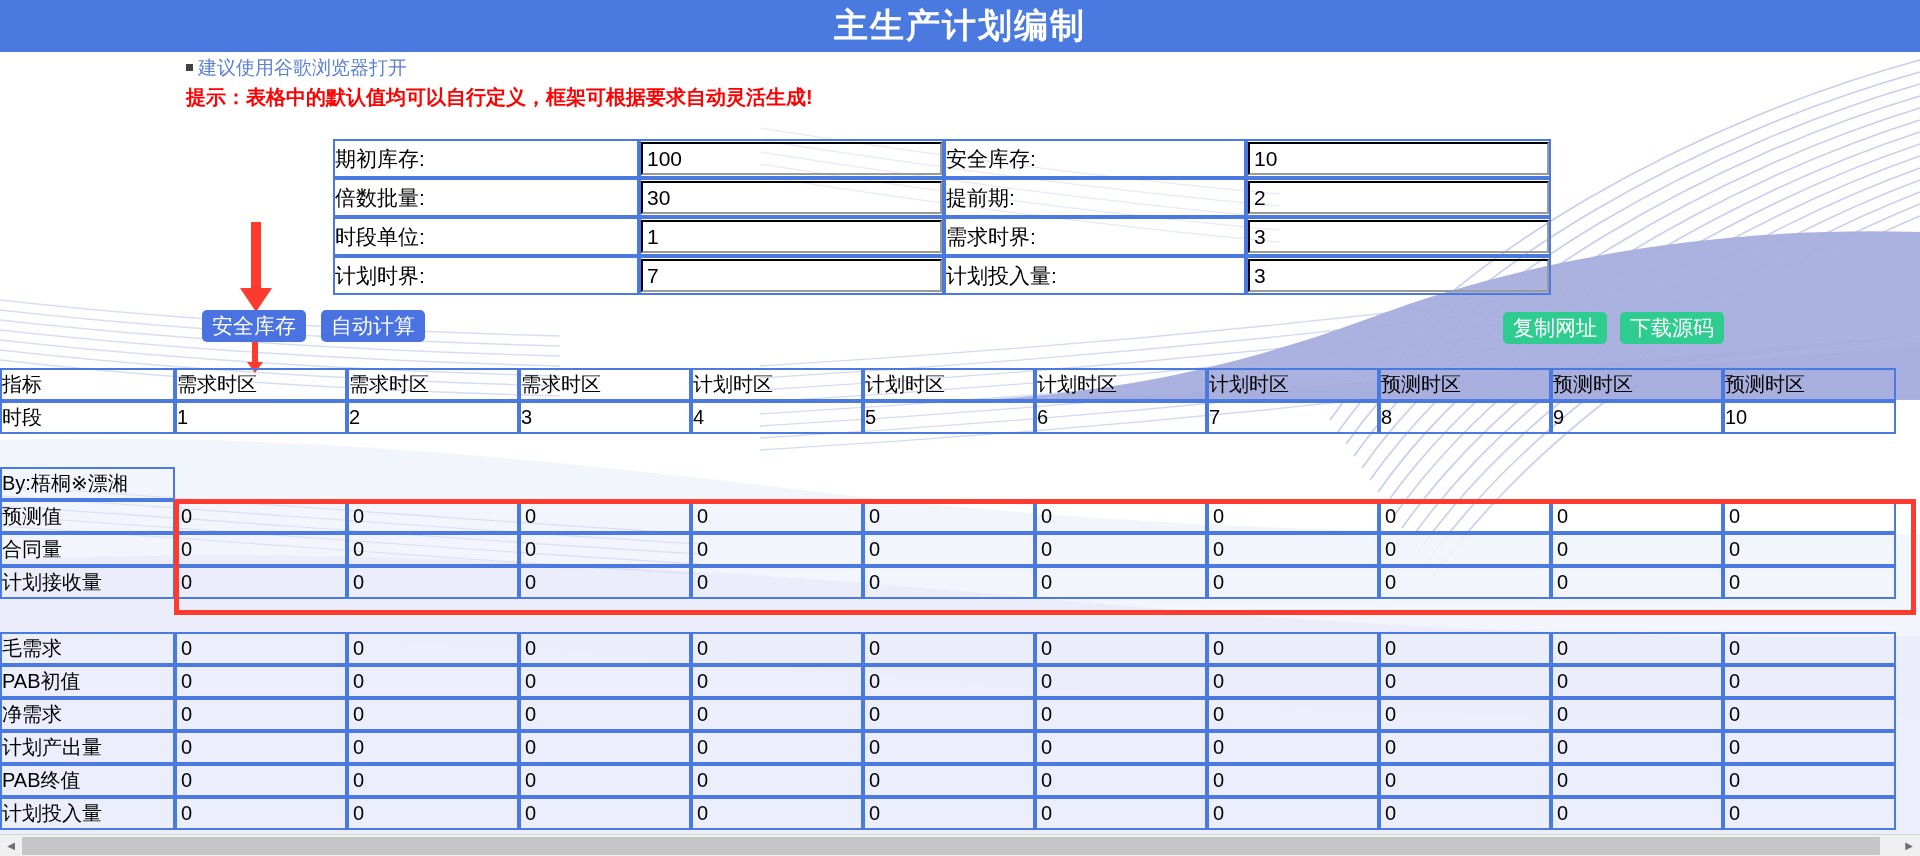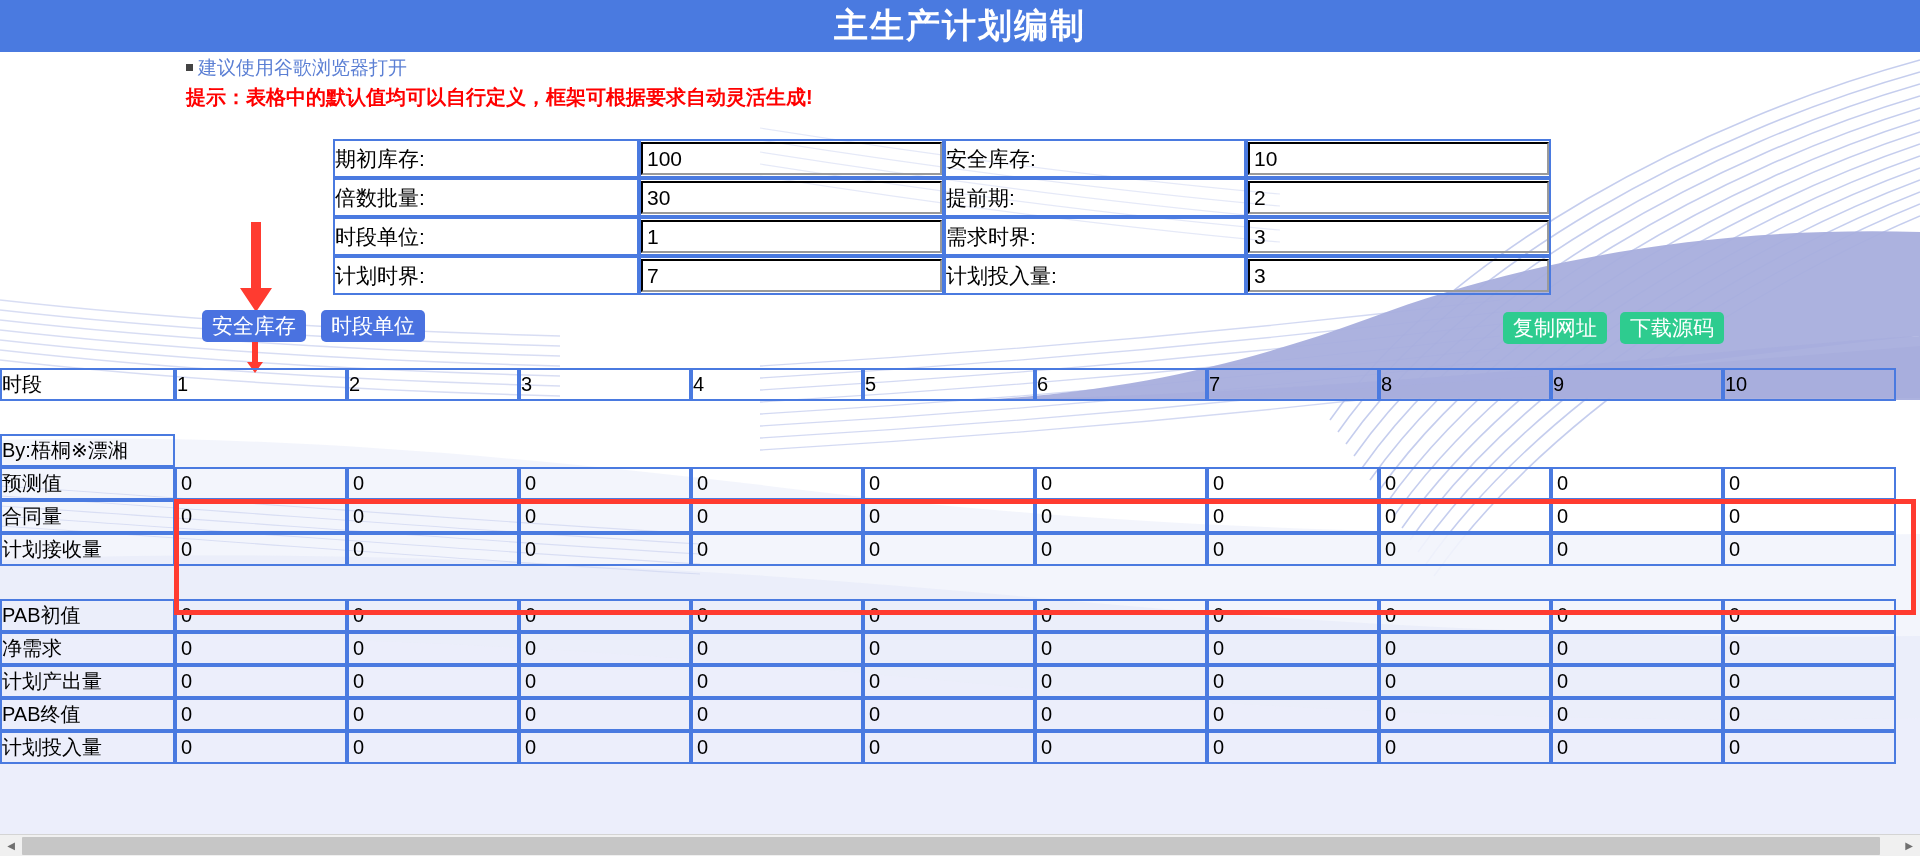--- a/index.html
+++ b/index.html
@@ -384,41 +384,54 @@
 </table>
 
 <svg class="arrow-big" width="40" height="92" viewBox="0 0 40 92">
   <path d="M15,0 L25,0 L25,66 L36,66 L20,90 L4,66 L15,66 Z" fill="#ff3b30"></path>
 </svg>
 <svg class="arrow-small" width="20" height="34" viewBox="0 0 20 34">
   <path d="M7,0 L13,0 L13,22 L18,22 L10,33 L2,22 L7,22 Z" fill="#ff3b30"></path>
 </svg>
 
 <button class="btn btn-blue" id="btn-generate">安全库存</button>
-<button class="btn btn-blue" id="btn-autocalc">时段单位</button>
+<button class="btn btn-blue" id="btn-autocalc">自动计算</button>
 <button class="btn btn-green" id="btn-copyurl">复制网址</button>
 <button class="btn btn-green" id="btn-download">下载源码</button>
 
 <div id="grid-area">
   <table class="grid">
     <colgroup>
       <col style="width:175px">
       <col style="width:172px">
         <col style="width:172px">
         <col style="width:172px">
       <col style="width:172px">
         <col style="width:172px">
         <col style="width:172px">
       <col style="width:172px">
         <col style="width:172px">
         <col style="width:172px">
       <col style="width:173px">
     </colgroup>
     <tbody id="grid-body">
         <tr>
+          <td class="hdr-cell">指标</td>
+          <td class="hdr-cell">需求时区</td>
+          <td class="hdr-cell">需求时区</td>
+          <td class="hdr-cell">需求时区</td>
+          <td class="hdr-cell">计划时区</td>
+          <td class="hdr-cell">计划时区</td>
+          <td class="hdr-cell">计划时区</td>
+          <td class="hdr-cell">计划时区</td>
+          <td class="hdr-cell">预测时区</td>
+          <td class="hdr-cell">预测时区</td>
+          <td class="hdr-cell">预测时区</td>
+        </tr>
+        <tr>
           <td class="hdr-cell">时段</td>
           <td class="hdr-cell">1</td>
           <td class="hdr-cell">2</td>
           <td class="hdr-cell">3</td>
           <td class="hdr-cell">4</td>
           <td class="hdr-cell">5</td>
           <td class="hdr-cell">6</td>
           <td class="hdr-cell">7</td>
           <td class="hdr-cell">8</td>
           <td class="hdr-cell">9</td>
@@ -536,20 +549,53 @@
             <input type="text" value="0" style="">
           </td>
           <td class="cell-input">
             <input type="text" value="0" style="">
           </td>
         </tr>
         <tr class="spacer-row">
           <td colspan="11"></td>
         </tr>
         <tr>
+          <td class="lbl-cell">毛需求</td>
+          <td class="cell-input">
+            <input type="text" value="0" style="">
+          </td>
+          <td class="cell-input">
+            <input type="text" value="0" style="">
+          </td>
+          <td class="cell-input">
+            <input type="text" value="0" style="">
+          </td>
+          <td class="cell-input">
+            <input type="text" value="0" style="">
+          </td>
+          <td class="cell-input">
+            <input type="text" value="0" style="">
+          </td>
+          <td class="cell-input">
+            <input type="text" value="0" style="">
+          </td>
+          <td class="cell-input">
+            <input type="text" value="0" style="">
+          </td>
+          <td class="cell-input">
+            <input type="text" value="0" style="">
+          </td>
+          <td class="cell-input">
+            <input type="text" value="0" style="">
+          </td>
+          <td class="cell-input">
+            <input type="text" value="0" style="">
+          </td>
+        </tr>
+        <tr>
           <td class="lbl-cell">PAB初值</td>
           <td class="cell-input">
             <input type="text" value="0" style="">
           </td>
           <td class="cell-input">
             <input type="text" value="0" style="">
           </td>
           <td class="cell-input">
             <input type="text" value="0" style="">
           </td>

